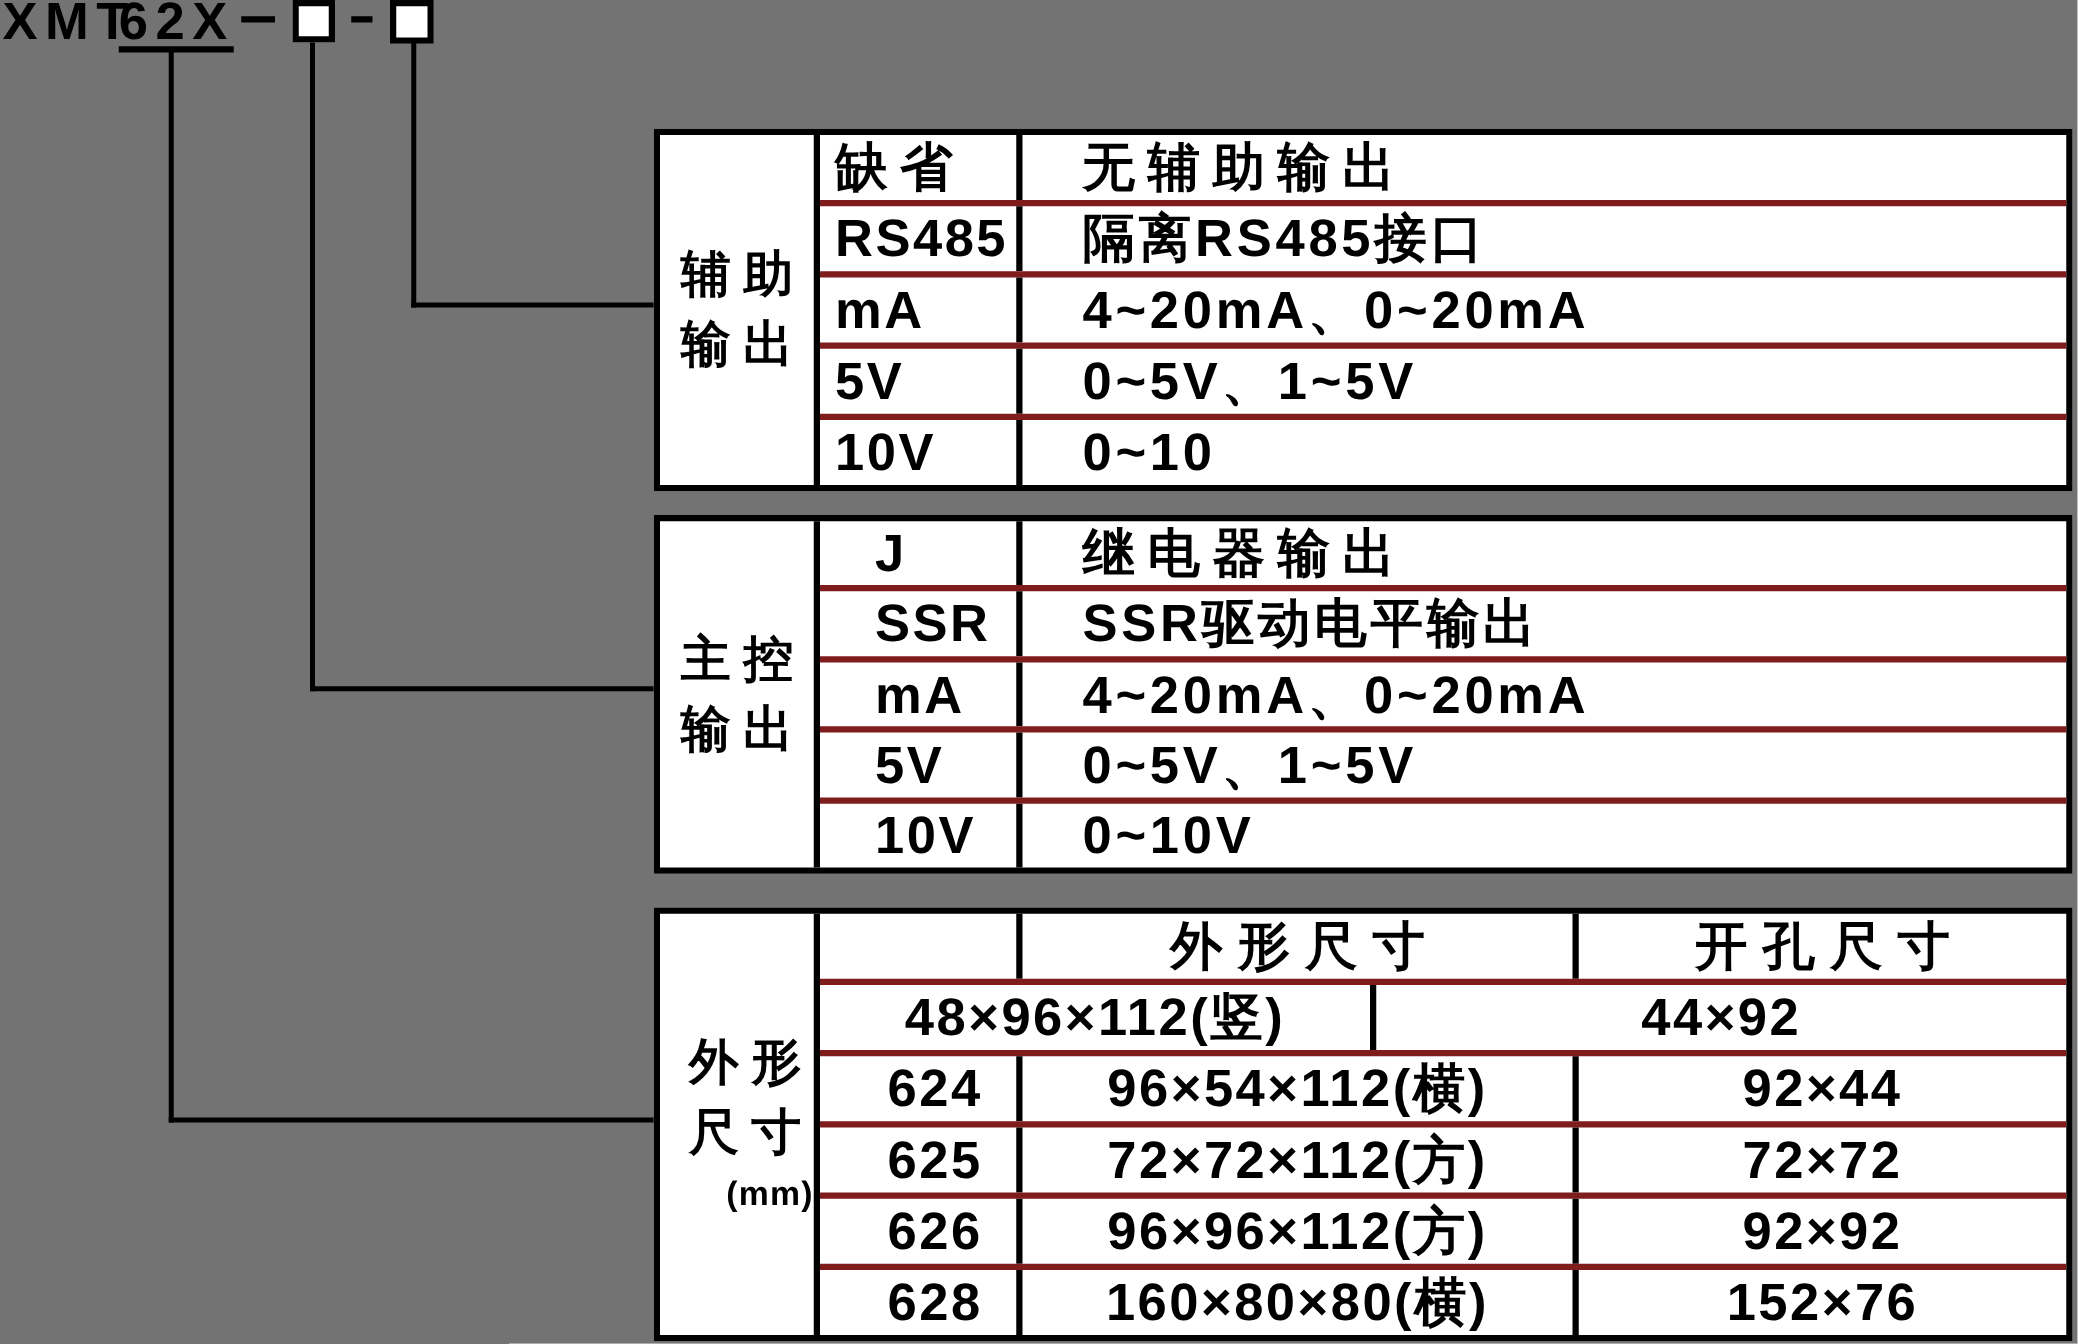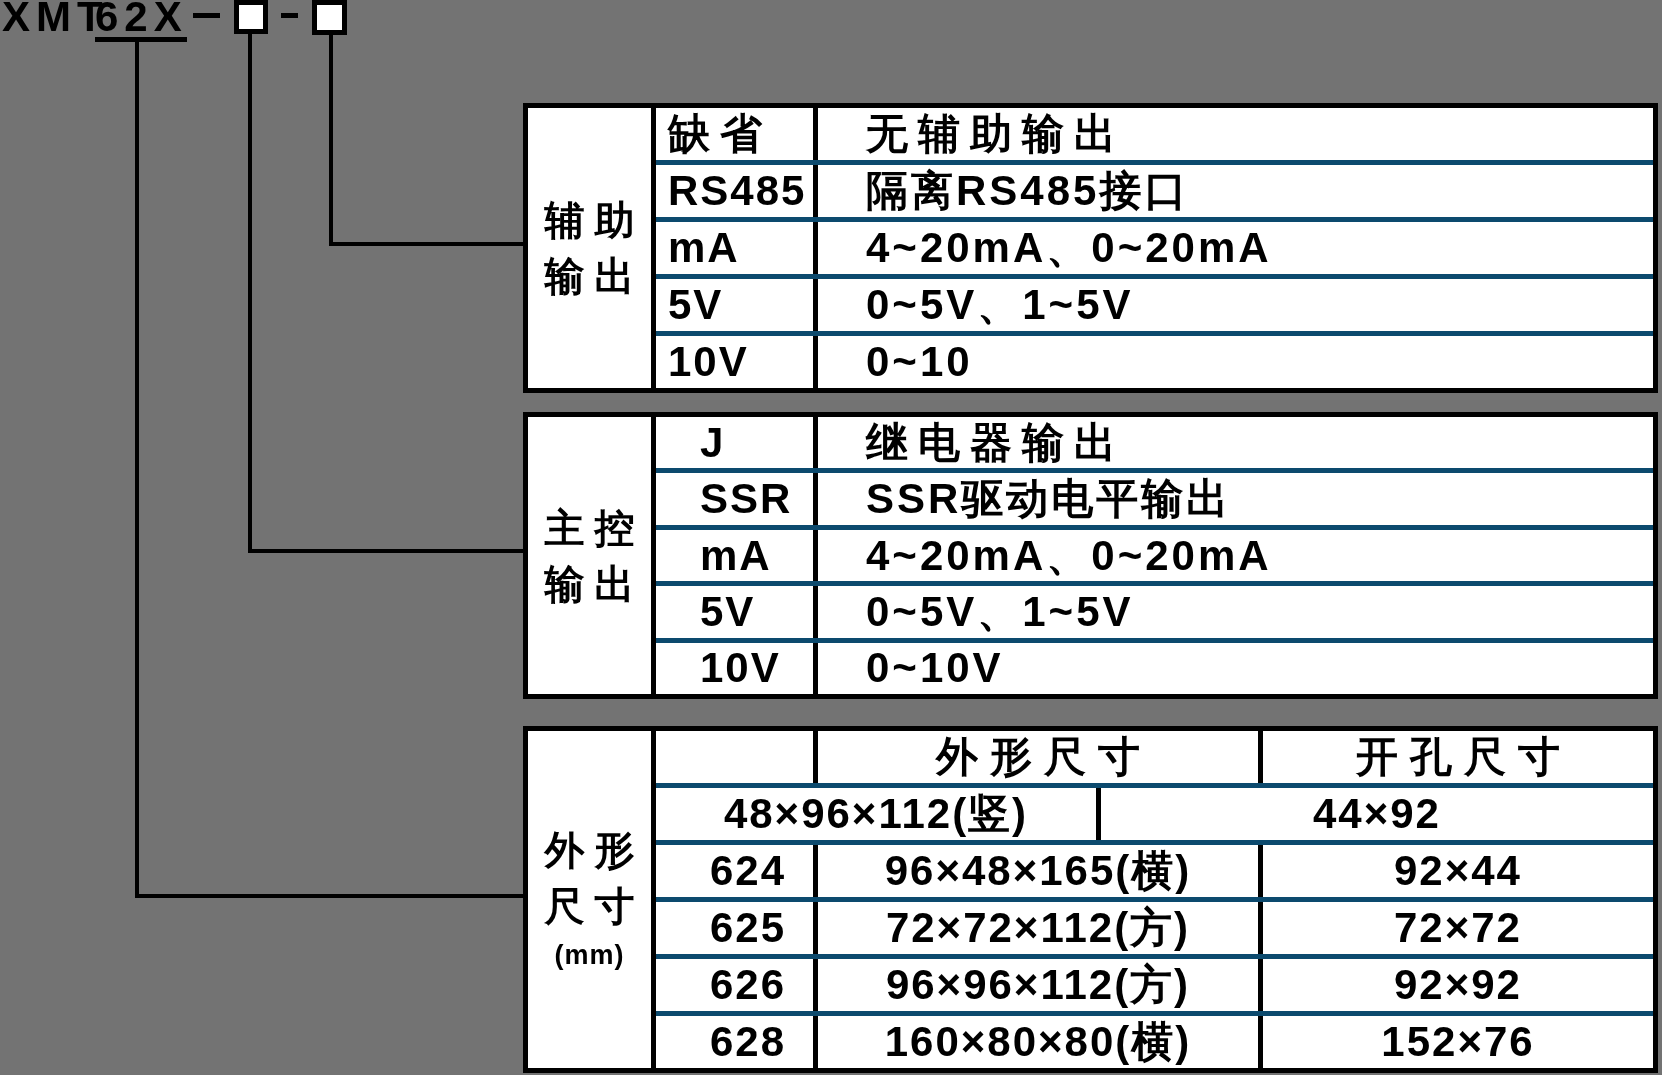--- a/index.html
+++ b/index.html
@@ -27,24 +27,24 @@
   .c1h{left:329px;top:242px;width:199px;height:4px;}
 
   
   .tbl{position:absolute;left:523px;width:1135px;display:flex;border:5px solid #000;box-sizing:border-box;background:#fff;}
   .tbl-aux{top:103px;height:290px;}
   .tbl-main{top:412px;height:287px;}
   .tbl-size{top:726px;height:347px;}
   .tbl *{box-sizing:border-box;}
   .hcell{width:128px;border-right:5px solid #000;display:flex;flex-direction:column;justify-content:center;align-items:center;gap:16px;flex-shrink:0;}
   .hline{font-size:40px;letter-spacing:10px;text-indent:10px;line-height:1;white-space:nowrap;}
-  .tbl-size .hcell{}
+  .tbl-size .hcell{align-items:flex-end;}
   .hline.small{font-size:27px;letter-spacing:1px;text-indent:0;}
   .rows{flex:1;display:flex;flex-direction:column;min-width:0;}
-  .row{flex:1;display:flex;border-top:5px solid #0c4a6e;min-height:0;}
+  .row{flex:1;display:flex;border-top:5px solid #7f1d1d;min-height:0;}
   .row:first-child{border-top:none;}
   .cell{display:flex;align-items:center;font-size:42px;white-space:nowrap;overflow:visible;}
   .code{width:162px;border-right:5px solid #000;padding-left:12px;letter-spacing:2px;flex-shrink:0;}
   .tbl-main .code{padding-left:44px;}
   .tbl-size .code{padding-left:54px;}
   .desc{flex:1;padding-left:48px;letter-spacing:3px;}
   .cn{letter-spacing:10px;}
   .dim{width:445px;border-right:5px solid #000;justify-content:center;padding-left:0;letter-spacing:2px;flex-shrink:0;}
   .cut{flex:1;justify-content:center;letter-spacing:2px;}
   .colhead{letter-spacing:12px;text-indent:12px;text-align:right;}
@@ -137,21 +137,21 @@
         <div class="cell code"></div>
         <div class="cell dim colhead">外形尺寸</div>
         <div class="cell cut colhead">开孔尺寸</div>
       </div>
       <div class="row">
         <div class="cell dim">48×96×112(竖)</div>
         <div class="cell cut">44×92</div>
       </div>
       <div class="row">
         <div class="cell code">624</div>
-        <div class="cell dim">96×48×165(横)</div>
+        <div class="cell dim">96×54×112(横)</div>
         <div class="cell cut">92×44</div>
       </div>
       <div class="row">
         <div class="cell code">625</div>
         <div class="cell dim">72×72×112(方)</div>
         <div class="cell cut">72×72</div>
       </div>
       <div class="row">
         <div class="cell code">626</div>
         <div class="cell dim">96×96×112(方)</div>

